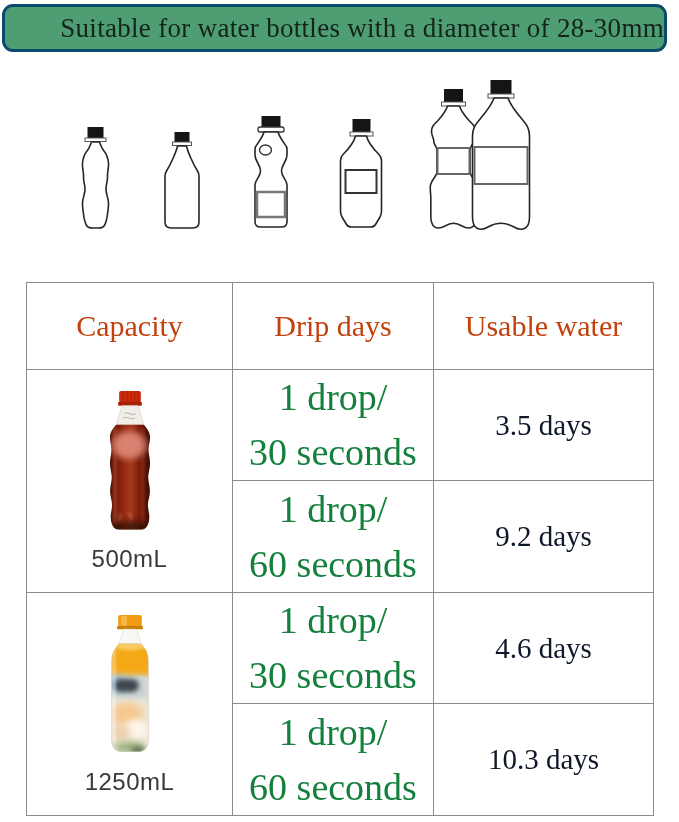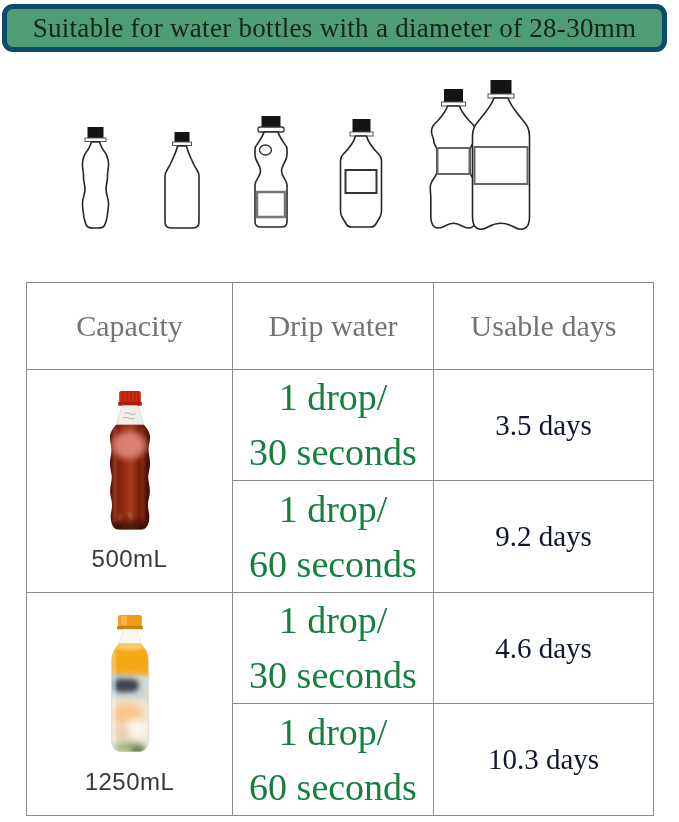--- a/index.html
+++ b/index.html
@@ -1,33 +1,33 @@
 <!DOCTYPE html>
 <html><head>
 <meta charset="utf-8">
 <style>
   html,body{margin:0;padding:0;background:#ffffff;}
   .page{position:relative;width:679px;height:822px;background:#fff;overflow:hidden;
         font-family:"Liberation Serif","DejaVu Serif",serif;color:#2e2c2b;}
 
   
   .banner{position:absolute;left:2px;top:4px;width:665px;height:48px;box-sizing:border-box;
-          background:#4f9d72;border:5px solid #0c4a6e;border-radius:11px;
-          display:flex;align-items:center;justify-content:center;}
+          background:#4f9d72;border:3px solid #0c4a6e;border-radius:11px;
+          display:flex;align-items:center;justify-content:flex-end;}
   .banner span{font-size:27px;color:#12241b;letter-spacing:.3px;white-space:nowrap;}
 
   
   .lineup{position:absolute;left:0;top:75px;width:679px;height:162px;}
 
   
   table.spec{position:absolute;left:26px;top:282px;width:627px;border-collapse:collapse;
              table-layout:fixed;}
   table.spec td{border:1px solid #8a8a8a;text-align:center;vertical-align:middle;
                 padding:0;background:#fff;}
-  tr.head td{height:86px;font-size:30px;color:#737373;}
+  tr.head td{height:86px;font-size:30px;color:#c2410c;}
   td.drip{font-size:38px;line-height:1.45;color:#15803d;}
   td.days{font-size:29px;color:#0f172a;}
   td.cap-cell{vertical-align:middle;}
   .cap-inner{display:flex;flex-direction:column;align-items:center;justify-content:center;gap:7px;}
   .cap-label{font-family:"Liberation Sans","DejaVu Sans",sans-serif;font-size:24px;
              font-weight:300;color:#3a3a3a;letter-spacing:.5px;}
   .defs-svg{position:absolute;width:0;height:0;}
 </style>
 </head>
 <body>
@@ -116,22 +116,22 @@
 
   <table class="spec">
     <colgroup>
         <col style="width:206px">
         <col style="width:201px">
         <col style="width:220px">
       </colgroup>
     <tbody>
         <tr class="head">
       <td>Capacity</td>
-      <td>Drip water</td>
-      <td>Usable days</td>
+      <td>Drip days</td>
+      <td>Usable water</td>
     </tr>
 
     <tr style="height:111px">
       <td rowspan="2" class="cap-cell">
         <div class="cap-inner">
           <svg width="60" height="148" viewBox="0 0 60 150">
             <rect x="19" y="1" width="22" height="12" rx="2" fill="#cc2b0c"></rect>
             <path d="M23,1V13 M27,1V13 M31,1V13 M35,1V13 M38.5,1V13" stroke="#8f1403" stroke-width="1" opacity="0.5"></path>
             <rect x="18" y="12" width="24" height="4" rx="1" fill="#a81f05"></rect>
             <path d="M22,16 L38,16 L44,35 L16,35 Z" fill="#f1eee8" stroke="#d9d5cd" stroke-width="0.8"></path>

